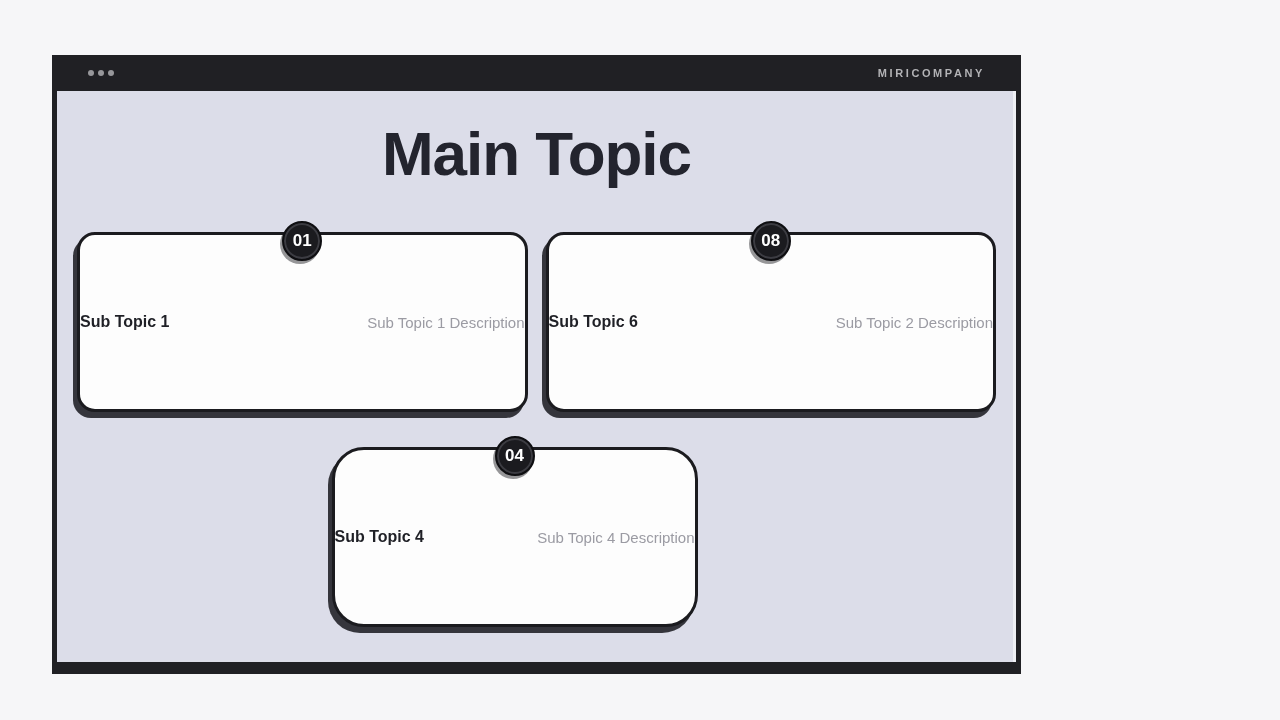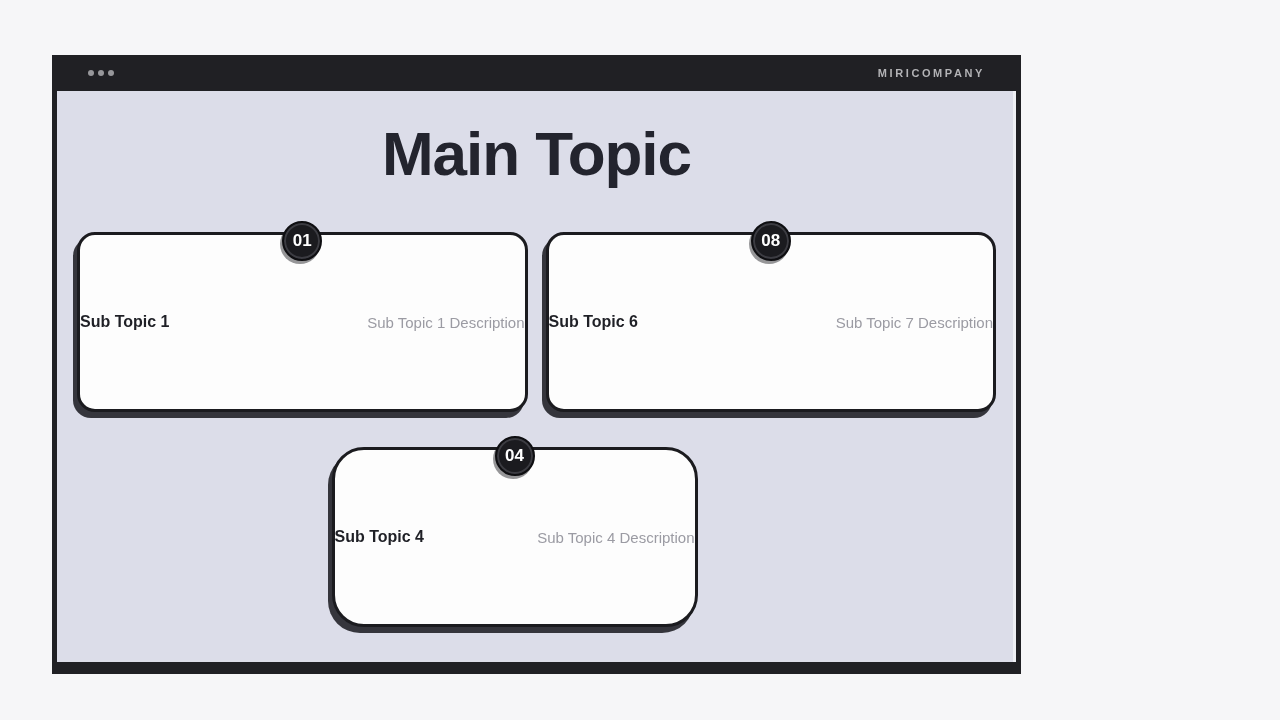--- a/index.html
+++ b/index.html
@@ -138,21 +138,21 @@
       <div class="card">
         <div class="badge">01</div>
         <div class="card-title">Sub Topic 1</div>
         <div class="card-desc">Sub Topic 1 Description</div>
       </div>
 
 
       <div class="card">
         <div class="badge">08</div>
         <div class="card-title">Sub Topic 6</div>
-        <div class="card-desc">Sub Topic 7 Description</div>
+        <div class="card-desc">Sub Topic 2 Description</div>
       </div>
 
     </div>
 
     <div class="row row-2">
 
       <div class="card">
         <div class="badge">04</div>
         <div class="card-title">Sub Topic 4</div>
         <div class="card-desc">Sub Topic 4 Description</div>

